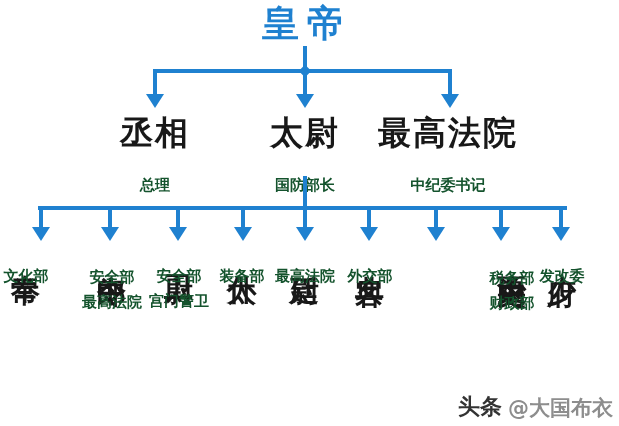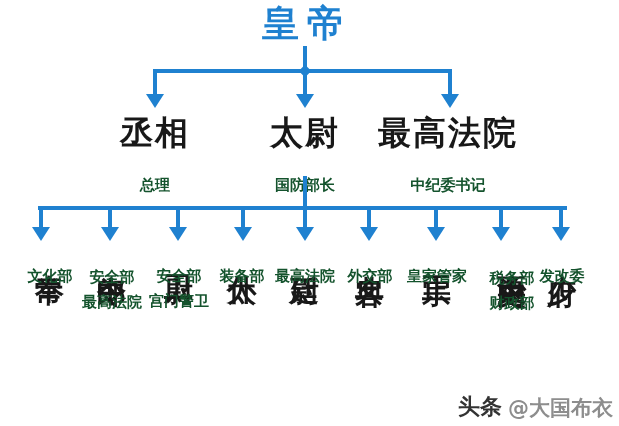--- a/index.html
+++ b/index.html
@@ -111,21 +111,21 @@
   <div class="arrow" style="left:305px;top:227px"></div>
   <div class="stub" style="left:369px;top:208px;height:20px"></div>
   <div class="arrow" style="left:369px;top:227px"></div>
   <div class="stub" style="left:436px;top:208px;height:20px"></div>
   <div class="arrow" style="left:436px;top:227px"></div>
   <div class="stub" style="left:501px;top:208px;height:20px"></div>
   <div class="arrow" style="left:501px;top:227px"></div>
   <div class="stub" style="left:561px;top:208px;height:20px"></div>
   <div class="arrow" style="left:561px;top:227px"></div>
 
-  <div class="col" style="left:50px">
+  <div class="col" style="left:26px">
     <div class="vt">奉常</div>
     <div class="red">文化部</div>
 
   </div>
   <div class="col" style="left:112px">
     <div class="vt">郎中令</div>
     <div class="red">安全部</div>
     <div class="red">最高法院</div>
   </div>
   <div class="col" style="left:179px">
@@ -141,25 +141,20 @@
   <div class="col" style="left:305px">
     <div class="vt">廷尉</div>
     <div class="red">最高法院</div>
 
   </div>
   <div class="col" style="left:370px">
     <div class="vt">典客</div>
     <div class="red">外交部</div>
 
   </div>
-  <div class="col" style="left:437px">
-    <div class="vt">宗正</div>
-    <div class="red">皇家管家</div>
-
-  </div>
   <div class="col" style="left:512px">
     <div class="vt">治粟内史</div>
     <div class="red">税务部</div>
     <div class="red">财政部</div>
   </div>
   <div class="col" style="left:562px">
     <div class="vt">少府</div>
     <div class="red">发改委</div>
 
   </div>

